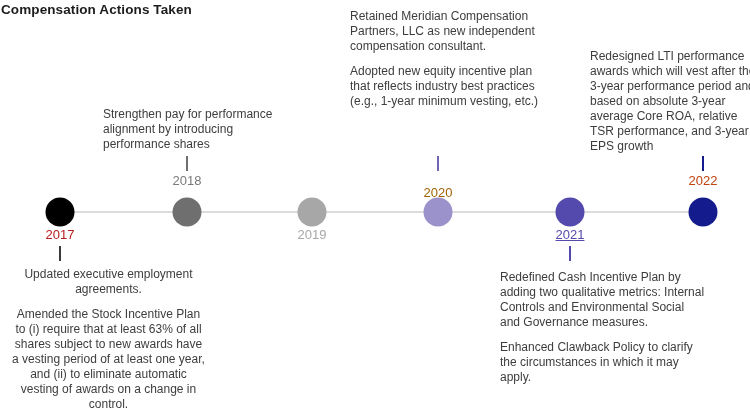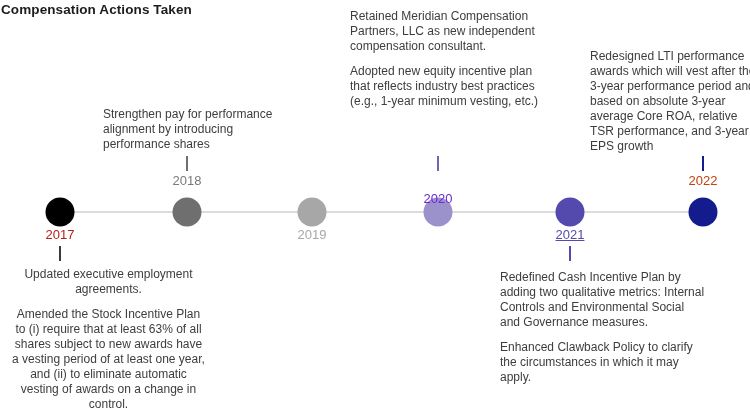--- a/index.html
+++ b/index.html
@@ -69,21 +69,21 @@
       </div>
       <div class="dot" style="left: 187px; top: 212px; background: rgb(111, 111, 111);"></div>
       <div class="year" style="left: 187px; top: 173px; color: rgb(122, 122, 122);">2018</div>
       <div class="tick" style="left: 187px; top: 156px; background: rgb(111, 111, 111);"></div>
       <div class="note" style="left: 103px; top: 107px; width: 196px;">
         <p>Strengthen pay for performance alignment by introducing performance shares</p>
       </div>
       <div class="dot" style="left: 312px; top: 212px; background: rgb(167, 167, 167);"></div>
       <div class="year" style="left: 312px; top: 227px; color: rgb(167, 167, 167);">2019</div>
       <div class="dot" style="left: 438px; top: 212px; background: rgb(155, 146, 204);"></div>
-      <div class="year" style="left: 438px; top: 191px; color: #6d28d9;">2020</div>
+      <div class="year" style="left: 438px; top: 185px; color: #a16207;">2020</div>
       <div class="tick" style="left: 438px; top: 156px; background: rgb(111, 101, 178);"></div>
       <div class="note" style="left: 350px; top: 9px; width: 196px;">
         <p>Retained Meridian Compensation Partners, LLC as new independent compensation consultant.</p>
         <p>Adopted new equity incentive plan that reflects industry best practices (e.g., 1-year minimum vesting, etc.)</p>
       </div>
       <div class="dot" style="left: 570px; top: 212px; background: rgb(84, 73, 172);"></div>
       <div class="year" style="left: 570px; top: 227px; color: rgb(84, 73, 172); text-decoration: underline;">2021</div>
       <div class="tick" style="left: 570px; top: 246px; background: rgb(84, 73, 172);"></div>
       <div class="note" style="left: 500px; top: 270px; width: 205px;">
         <p>Redefined Cash Incentive Plan by adding two qualitative metrics: Internal Controls and Environmental Social and Governance measures.</p>

